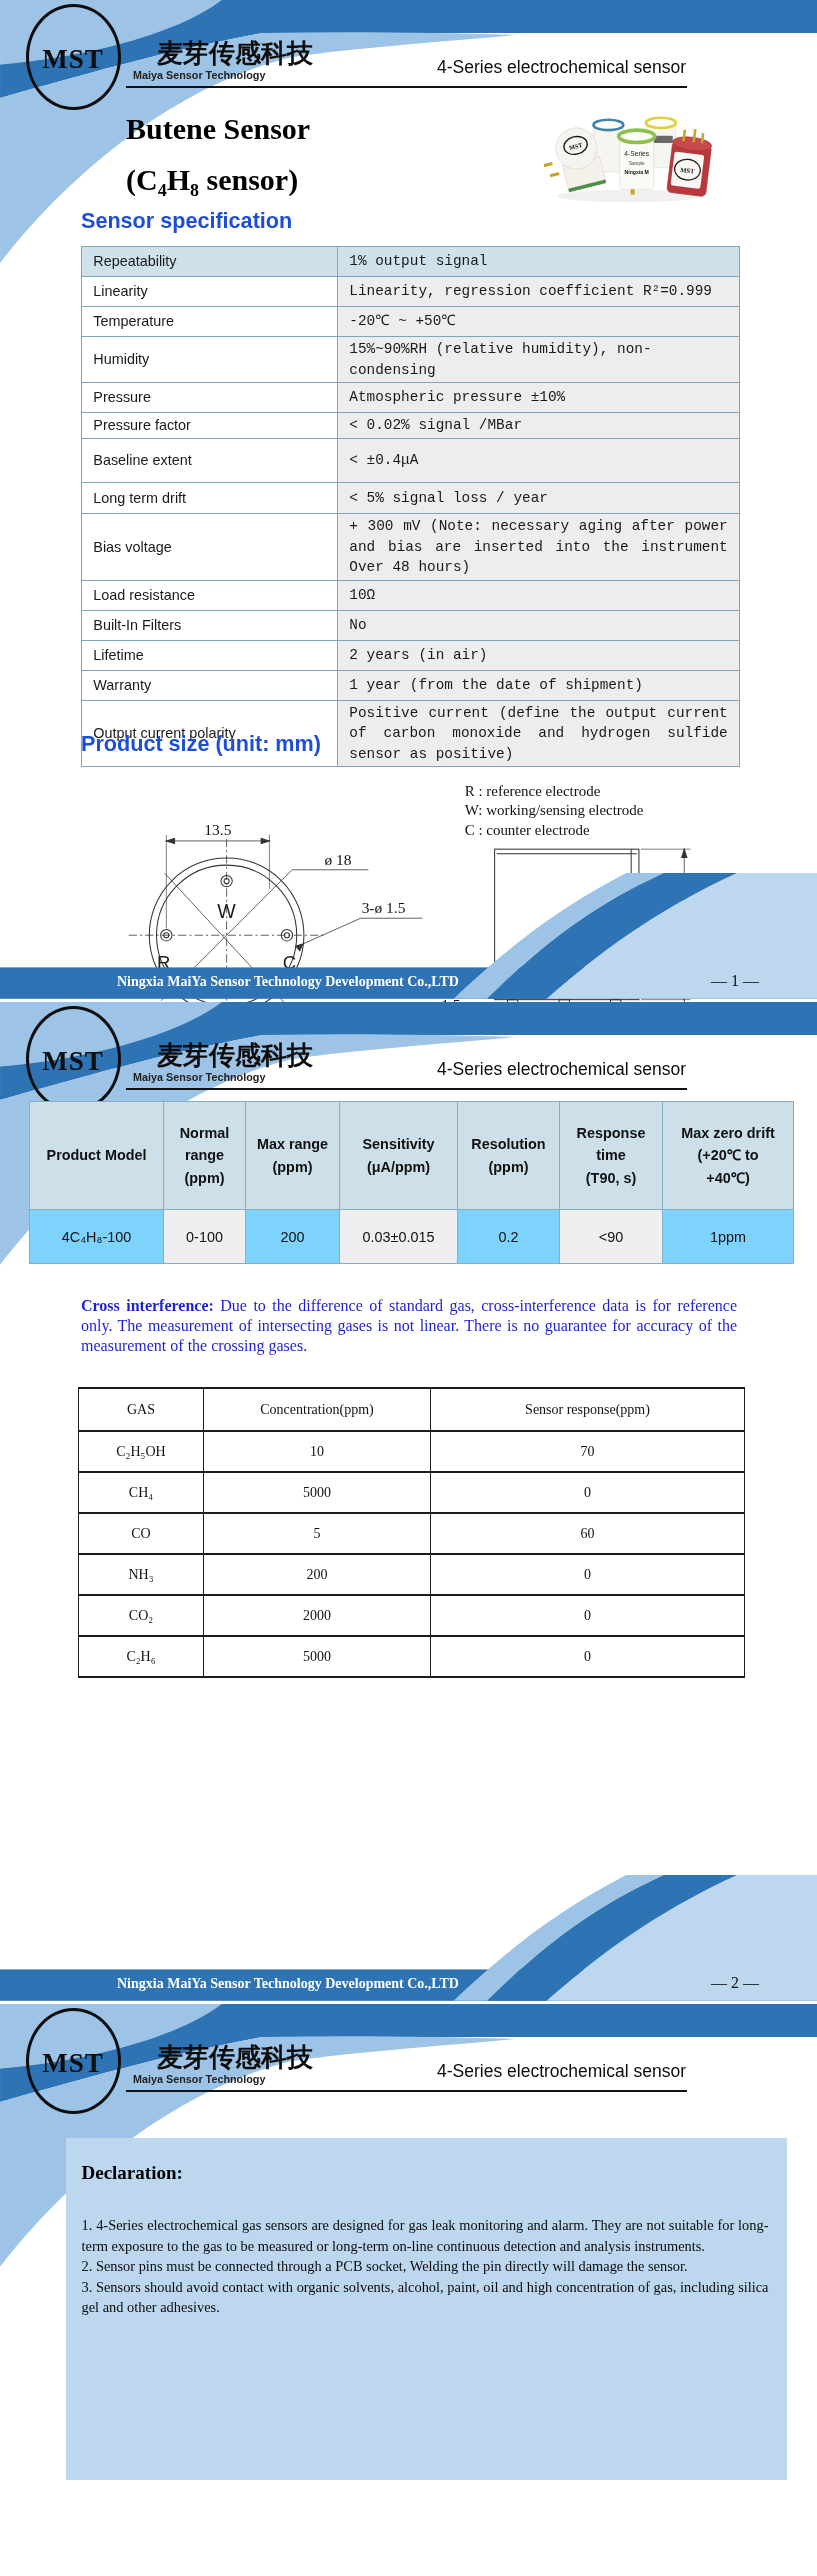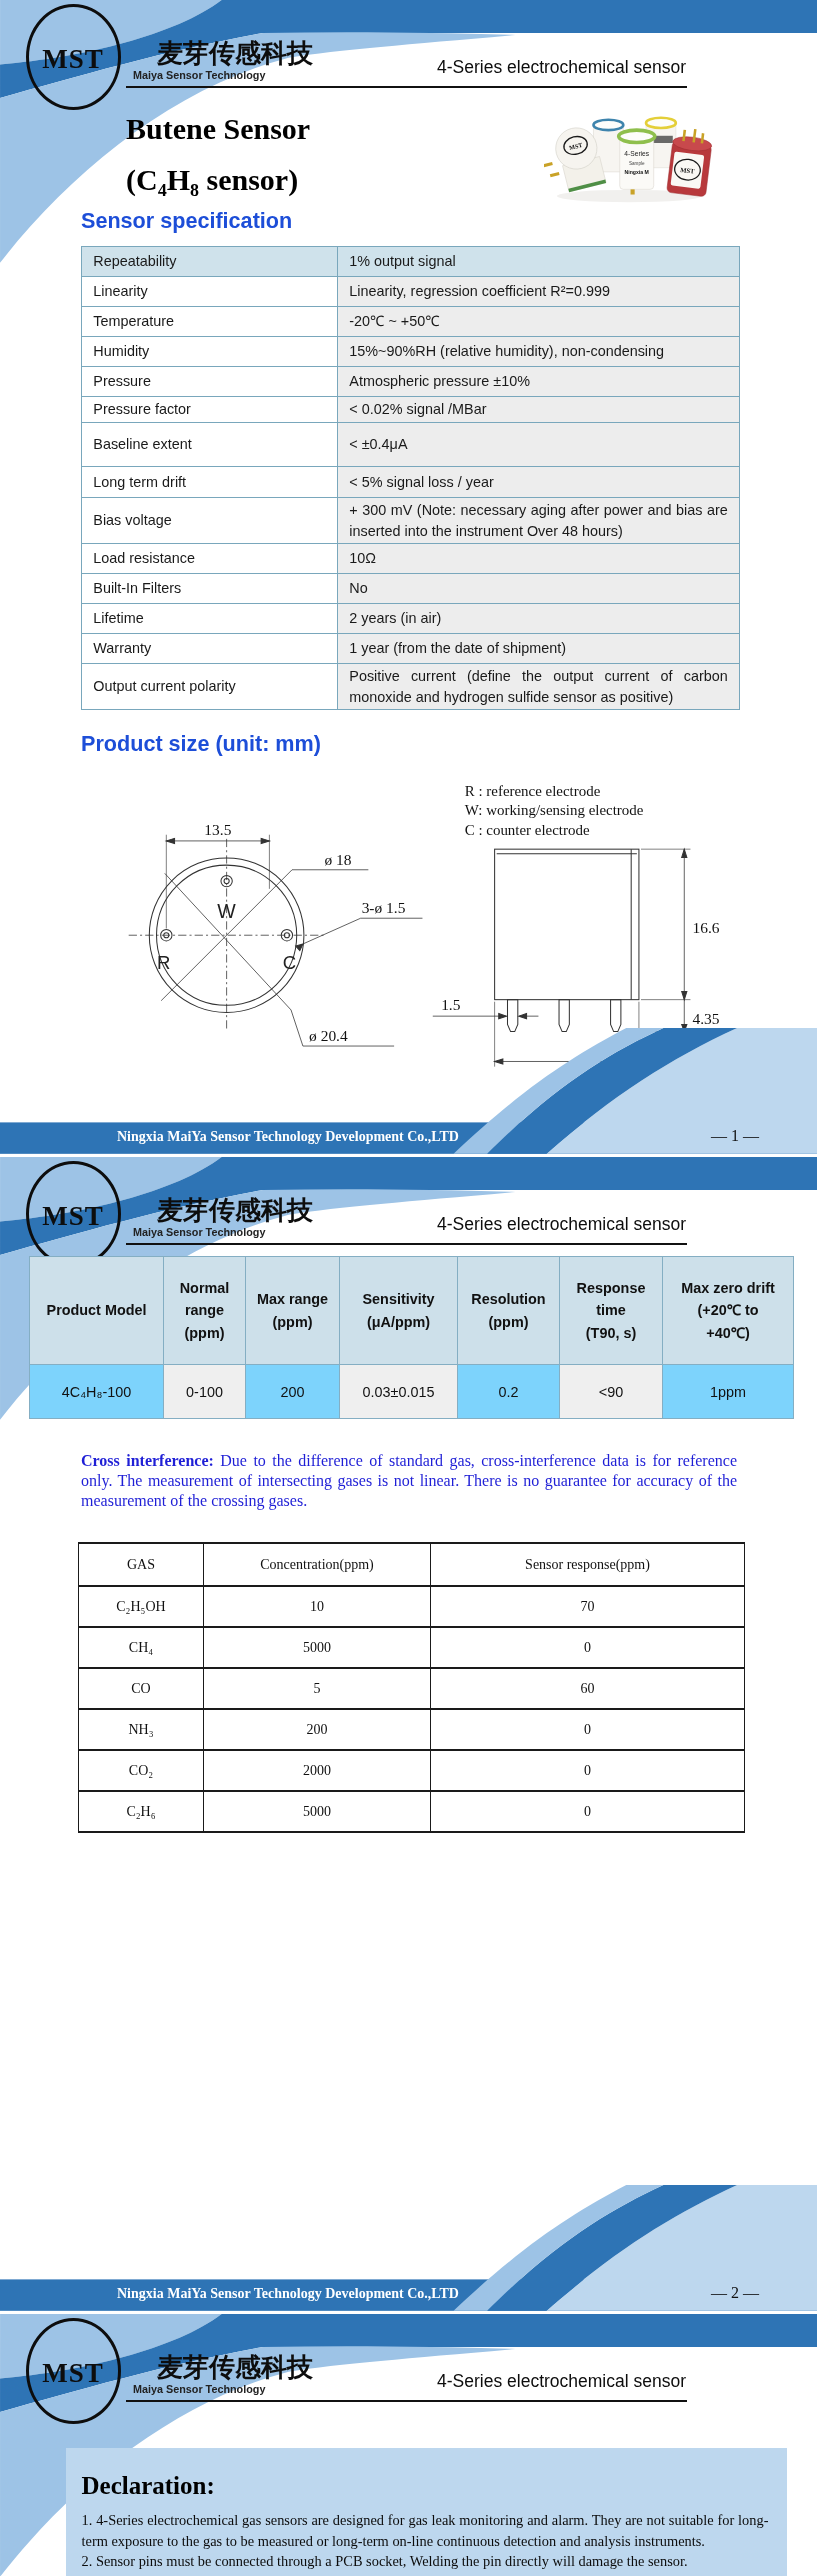--- a/index.html
+++ b/index.html
@@ -1,17 +1,17 @@
 <!DOCTYPE html>
 <html style="font-size:8.2px"><head>
 <meta charset="utf-8">
 <style>
   * { margin:0; padding:0; box-sizing:border-box; }
   body { width:818px; background:#fff; font-family:"Liberation Sans", sans-serif; color:#111; }
-  .page { position:relative; width:818px; height:1157px; background:#fff; overflow:hidden; }
+  .page { position:relative; width:818px; height:1002px; background:#fff; overflow:hidden; }
 
   
   .hdr-art { position:absolute; top:0; left:0; pointer-events:none; }
   .logo-ellipse { position:absolute; left:26px; top:4.1px; width:95px; height:106px;
     border:3.6px solid #0d0d0d; border-radius:50%; }
   .logo-mst { position:absolute; left:17.5px; top:44px; width:111px; text-align:center;
     font-family:"Liberation Serif", serif; font-weight:bold; font-size:27px; letter-spacing:1px; color:#0d0d0d; }
   .brand-cn { position:absolute; left:132px; top:36px; font-weight:bold; font-size:26px; color:#0d0d0d;margin-left:25px; }
   .brand-en { position:absolute; left:133px; top:69px; font-weight:bold; font-size:10.8px; color:#222; }
   .hdr-rule { position:absolute; left:126px; top:86px; width:561px; height:1.5px; background:#111; }
@@ -30,21 +30,21 @@
     font-weight:bold; font-size:30px; color:#000; }
   .title-2 { position:absolute; left:126px; top:163px; font-family:"Liberation Serif", serif;
     font-weight:bold; font-size:30px; color:#000; }
   .photo { position:absolute; left:544px; top:116px; }
   .sec-heading { position:absolute; font-family:Liberation Sans, sans-serif; font-weight:bold;
     font-size:21.6px; color:#1d4ed8; }
   .spec-table { position:absolute; left:81px; top:246px; width:659px; border-collapse:collapse;
     table-layout:fixed; font-size:14.4px; color:#1a1a1a; }
   .spec-table td { border:1.5px solid #79a7bc; padding:2.1px 11.3px; vertical-align:middle; line-height:1.42; }
   .spec-table td.lbl { background:#fff; }
-  .spec-table td.val { background:#ededed; text-align:left; }
+  .spec-table td.val { background:#ededed; text-align:left;font-family:Liberation Mono, monospace; }
   .spec-table tr.hd td { background:#cfe2eb; }
   .spec-table td.just { text-align:justify; }
   .rh58 { height:30px; } .rh59 { height:30px; } .rh51 { height:26px; }
   .rh85 { height:44px; } .rh60 { height:31px; } .rh86 { height:44px; } .rh87 { height:45px; }
 
   .diagram { position:absolute; left:72px; top:783px; }
   .diagram text { font-family:"Liberation Serif", serif; fill:#111; }
   .diagram .elab { font-family:"Liberation Sans", sans-serif; fill:#222; }
 
   
@@ -60,22 +60,22 @@
   .gas-table { position:absolute; left:78px; top:385px; border-collapse:collapse; table-layout:fixed;
     font-family:"Liberation Serif", serif; font-size:14px; color:#111; text-align:center; }
   .gas-table th, .gas-table td { border:1px solid #1a1a1a; border-top-width:2.1px; border-bottom-width:2.1px;
     font-weight:normal; vertical-align:middle; background:#fff; }
   .gas-table th { height:43px; }
   .gas-table td { height:41px; }
 
   
   .decl-box { position:absolute; left:66px; top:134px; width:721px; height:342px; background:#bdd7ee;
     padding:24px 18.5px 0 15.5px; }
-  .decl-head { font-family:"Liberation Serif", serif; font-weight:bold; font-size:25px; color:#000;
-    margin-bottom:10px; }
+  .decl-head { font-family:"Liberation Serif", serif; font-weight:bold; font-size:19px; color:#000;
+    margin-bottom:31px; }
   .decl-box p { font-family:"Liberation Serif", serif; font-size:14.4px; line-height:20.6px;
     text-align:justify; color:#0c0c0c; }
 </style>
 </head>
 <body>
 
 <svg width="0" height="0" style="position:absolute">
   <symbol id="qr-sym" viewBox="0 0 21 21">
     <rect x="0" y="0" width="21" height="21" fill="#fff"></rect>
     <g fill="#111" shape-rendering="crispEdges">

